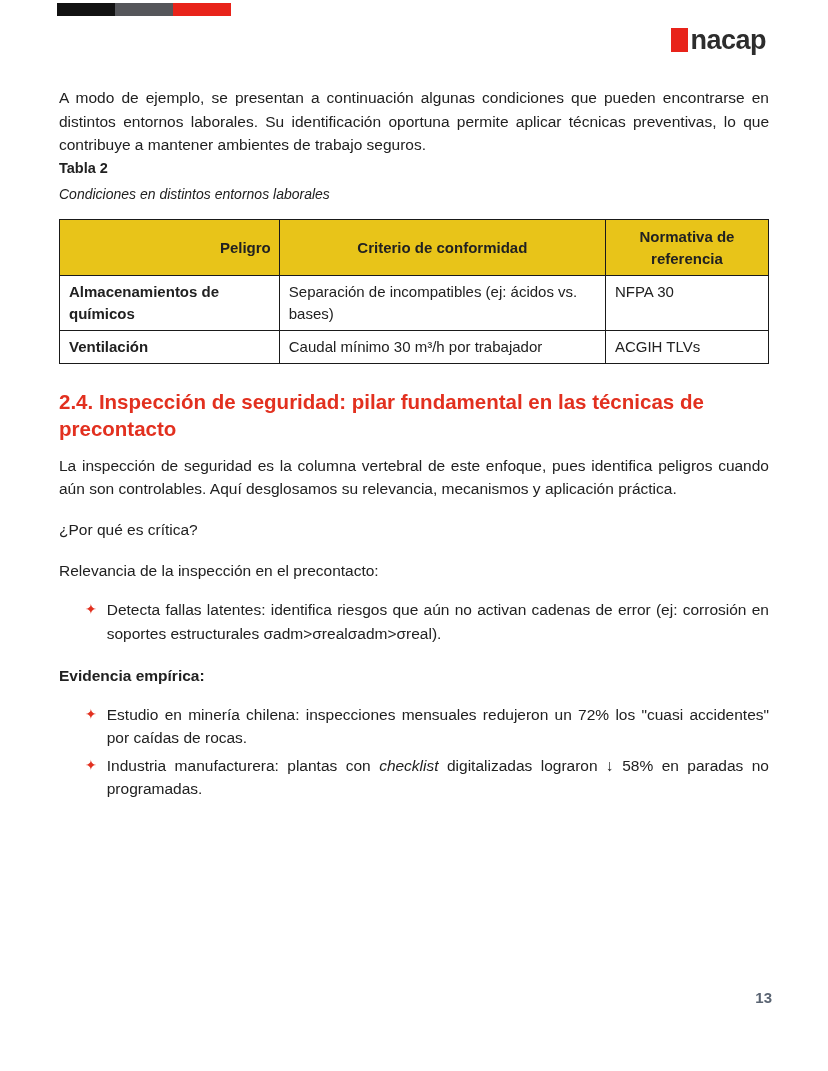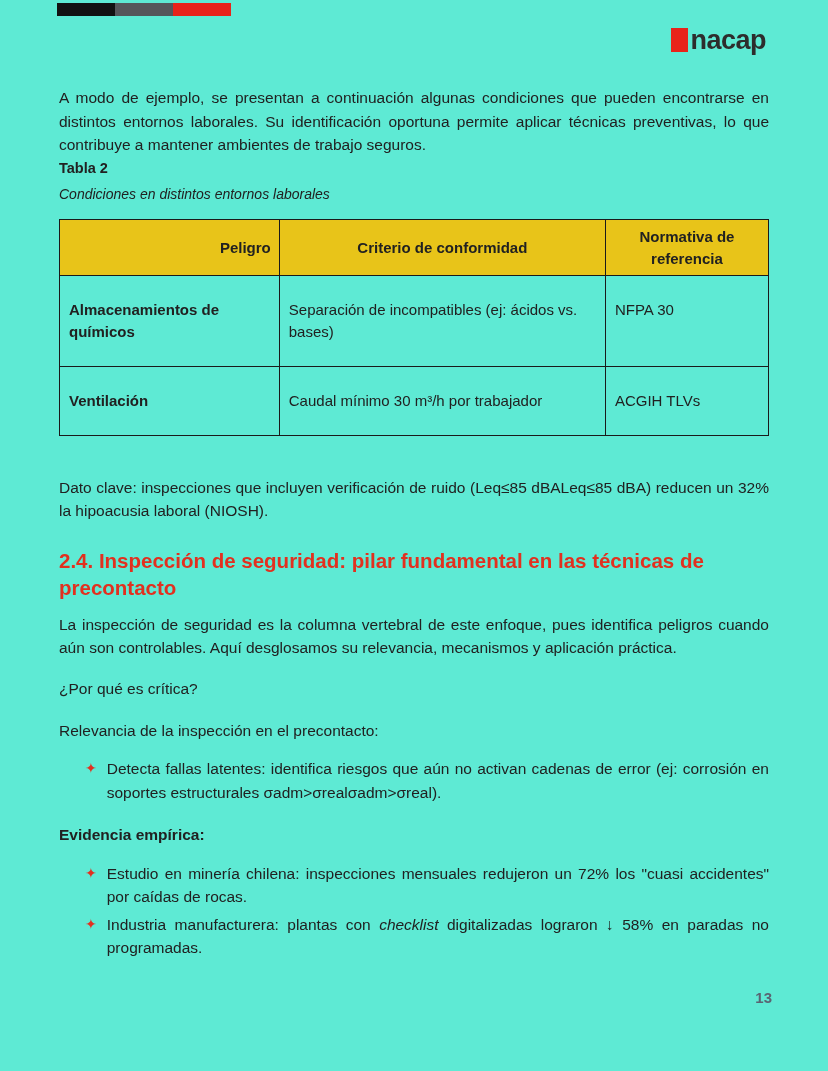--- a/index.html
+++ b/index.html
@@ -1,18 +1,18 @@
 <!DOCTYPE html>
 <html style="--accent-red: #e2301f; --table-header-bg: #e8c419; --bar-black: #121212; --bar-gray: #55565a; --bar-red: #e8231a; --page-number-gray: #5a6472;"><head>
 <meta charset="utf-8">
 <style>
   * { margin:0; padding:0; box-sizing:border-box; }
   html,body { background:#e9e9e9; }
   .page {
-    width:828px; height:1071px; background:#5eead4; position:relative;
+    width:828px; height:1071px; background:#ffffff; position:relative;
     margin:0 auto; overflow:hidden;
     font-family:"Liberation Sans","DejaVu Sans",sans-serif;
     color:#212121;
   }
   
   .topbar { position:absolute; top:3px; left:57px; display:flex; }
   .topbar .seg { width:58px; height:13px; display:block; }
   .seg-black { background:var(--bar-black,#121212); }
   .seg-gray  { background:var(--bar-gray,#55565a); }
   .seg-red   { background:var(--bar-red,#e8231a); }
@@ -20,21 +20,21 @@
   .logo { position:absolute; top:27px; right:62px; display:flex; align-items:flex-end; }
   .logo-mark { width:17px; height:24px; background:var(--bar-red,#e8231a); display:inline-block; margin-right:2px; margin-bottom:2px; }
   .logo-text { font-weight:700; font-size:27px; letter-spacing:-0.5px; color:#2d2d2d; line-height:1; }
   
   .content { position:absolute; left:59px; top:86px; width:710px; font-size:15.5px; line-height:1.52; }
   .justify { text-align:justify; }
   .para { margin:0; }
   .table-label { font-weight:700; font-size:14.5px; }
   .table-caption { margin-top:5px; font-style:italic; font-size:14px; }
   table { border-collapse:collapse; width:710px; margin-top:14px; font-size:15px; line-height:1.45; }
-  th,td { border:1px solid #1a1a1a; padding:23px 9px; text-align:left; vertical-align:top; }
+  th,td { border:1px solid #1a1a1a; padding:5px 9px; text-align:left; vertical-align:top; }
   thead th {
     background:var(--table-header-bg,#e8c419);
     font-weight:700; text-align:center; vertical-align:middle; padding:6px 8px;
   }
   td.bold-col { font-weight:700; }
   .col1 { width:31%;text-align:right; } .col2 { width:46%; } .col3 { width:23%; }
   .dato { margin-top:40px; }
   h2.section-heading {
     margin-top:24px; font-size:20.5px; line-height:1.32; font-weight:700;
     color:var(--accent-red,#e2301f);
@@ -90,21 +90,20 @@
           <td>NFPA 30</td>
         </tr>
         <tr>
           <td class="bold-col">Ventilación</td>
           <td>Caudal mínimo 30 m³/h por trabajador</td>
           <td>ACGIH TLVs</td>
         </tr>
       </tbody>
     </table>
 
-    <p class="para justify dato">Dato clave: inspecciones que incluyen verificación de ruido (Leq≤85 dBALeq≤85 dBA) reducen un 32% la hipoacusia laboral (NIOSH).</p>
 
     <h2 class="section-heading">2.4. Inspección de seguridad: pilar fundamental en las técnicas de precontacto</h2>
 
     <p class="para justify lead">La inspección de seguridad es la columna vertebral de este enfoque, pues identifica peligros cuando aún son controlables. Aquí desglosamos su relevancia, mecanismos y aplicación práctica.</p>
 
     <p class="para subline2">¿Por qué es crítica?</p>
 
     <p class="para subline">Relevancia de la inspección en el precontacto:</p>
 
     <div class="bullet">

